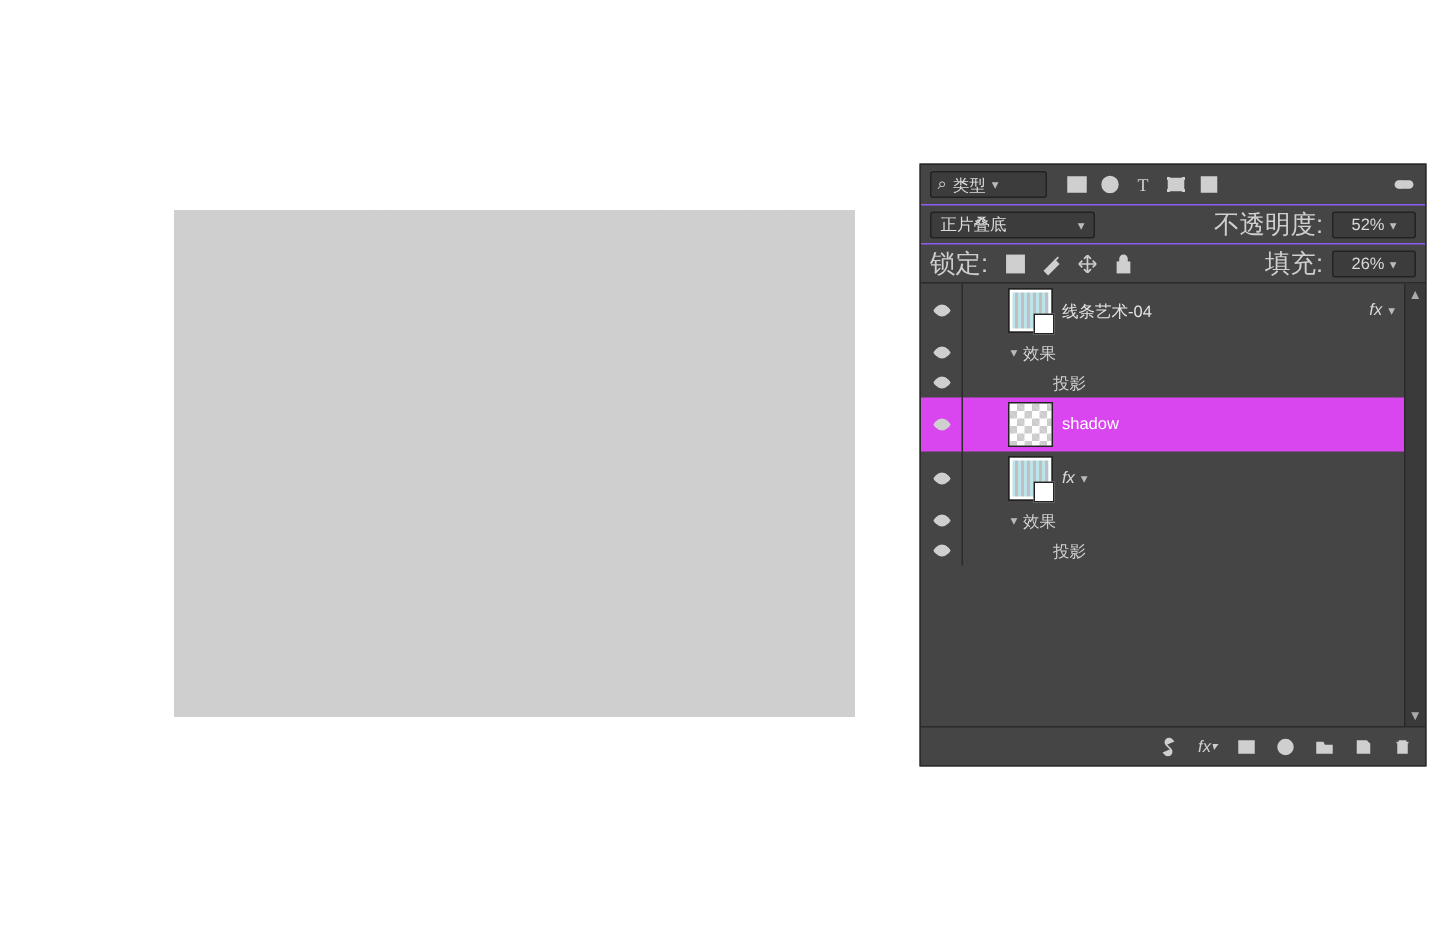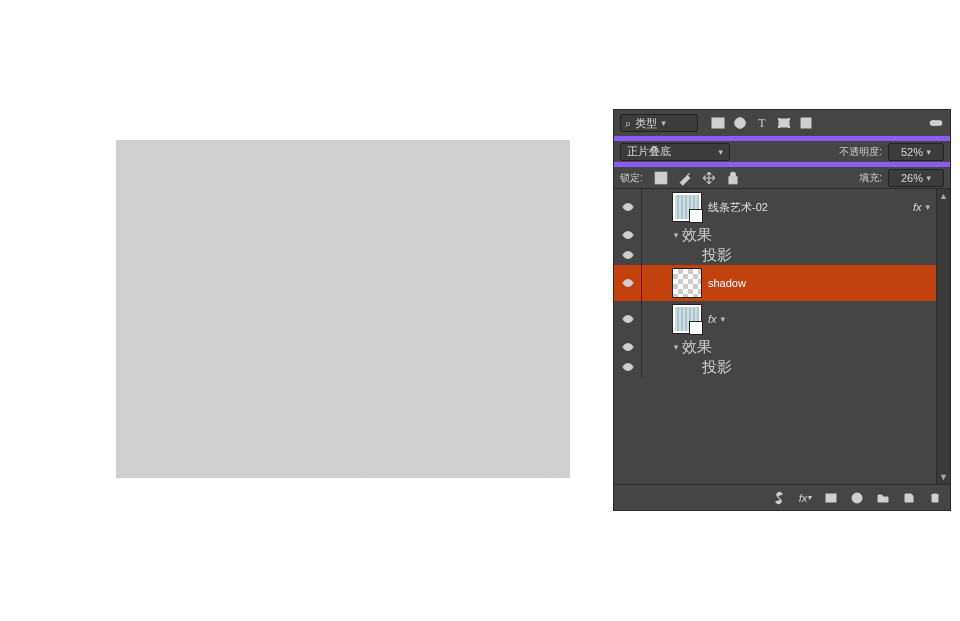--- a/index.html
+++ b/index.html
@@ -37,40 +37,40 @@
     display: flex;
     flex-direction: column;
   }
 
   
   .panel-row {
     display: flex;
     align-items: center;
     height: 26px;
     padding: 0 6px;
-    border-top: 5px solid #8b5cf6;
+    border-top: 1px solid #8b5cf6;
     gap: 6px;
   }
   .panel-row:first-child { border-top: none; }
 
   
   .pill {
     display: inline-flex;
     align-items: center;
     justify-content: center;
     height: 18px;
     background: #3c3c3c;
     border: 1px solid #222;
     color: #dcdcdc;
     font-size: 11px;
     border-radius: 2px;
     padding: 0 4px;
   }
   .pill .caret { margin-left: 4px; font-size: 9px; color: #bbb; }
-  .label { color: #cfcfcf; font-size: 10px; text-align: right; }
+  .label { color: #cfcfcf; font-size: 17px; text-align: right; }
 
   .icon {
     width: 16px; height: 16px;
     display: inline-flex;
     align-items: center; justify-content: center;
   }
 
   
   .search-pill {
     width: 78px;
@@ -155,25 +155,25 @@
     content:''; position:absolute; right:-2px; bottom:-2px;
     width:12px; height:12px; background:#fff; border:1px solid #222;
   }
 
   .layer-name { flex:1; color:#e3e3e3; font-size:11px; white-space:nowrap; overflow:hidden; text-overflow:ellipsis; }
   .layer-name.italic { font-style: italic; }
 
   .fx-badge { color:#d9d9d9; font-style:italic; font-size:11px; margin-right:2px; }
   .badge-caret { color:#bbb; font-size:9px; margin-left:2px; margin-right:4px; }
 
-  .layer-row.selected { background:#c2410c;justify-content:space-between; }
+  .layer-row.selected { background:#d946ef;justify-content:space-between; }
   .layer-row.selected .layer-name { color:#fff; }
 
   .sub-row .twisty { width:12px; color:#bbb; font-size:9px; text-align:center; }
-  .sub-row .sub-label { color:#d0d0d0; font-size:15px; }
+  .sub-row .sub-label { color:#d0d0d0; font-size:11px; }
 
   .spacer-row { height: 14px; }
 
   .lock-icon { color:#cfcfcf; font-size:12px; margin-right:6px; }
 
   
   .panel-footer {
     height: 26px;
     border-top: 1px solid #2a2a2a;
     background: #454545;
@@ -365,21 +365,21 @@
     <div id="layer-rows">
         <div class="layer-row">
           <div class="eye-col">
             <svg viewBox="0 0 16 16" width="14" height="14">
               <path d="M8 4 C4 4 2 8 2 8 s2 4 6 4 6-4 6-4 S12 4 8 4 Z" fill="none" stroke="#cfcfcf"></path>
               <circle cx="8" cy="8" r="1.8" fill="#cfcfcf"></circle>
             </svg>
           </div>
           <div class="indent d1"></div>
           <div class="thumb smart"></div>
-          <span class="layer-name">线条艺术-02</span>
+          <span class="layer-name">线条艺术-04</span>
           <span class="fx-badge">fx</span>
           <span class="badge-caret">▾</span>
         </div>
         <div class="layer-row sub-row">
           <div class="eye-col">
             <svg viewBox="0 0 16 16" width="14" height="14">
               <path d="M8 4 C4 4 2 8 2 8 s2 4 6 4 6-4 6-4 S12 4 8 4 Z" fill="none" stroke="#cfcfcf"></path>
               <circle cx="8" cy="8" r="1.8" fill="#cfcfcf"></circle>
             </svg>
           </div>

